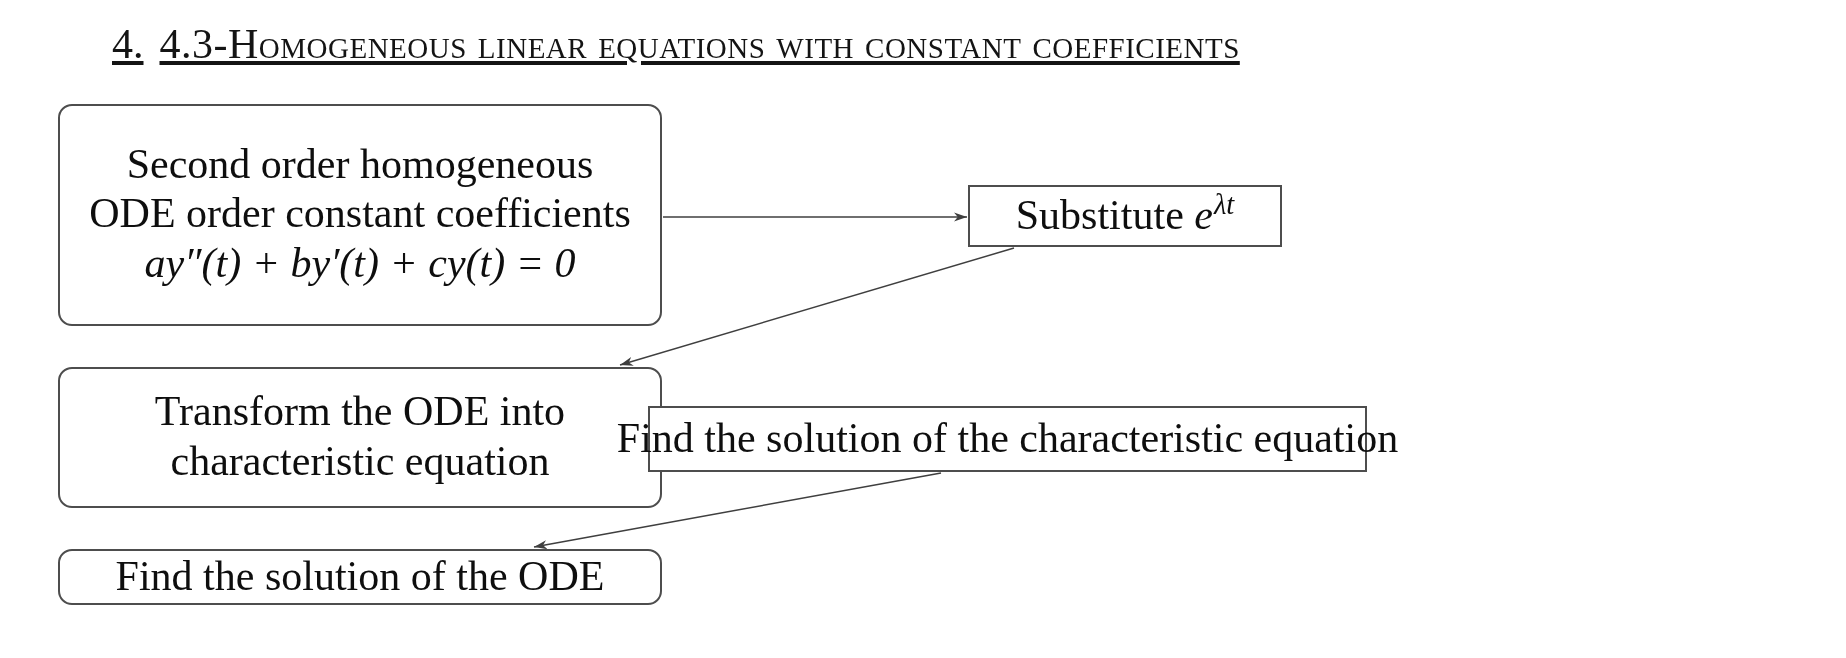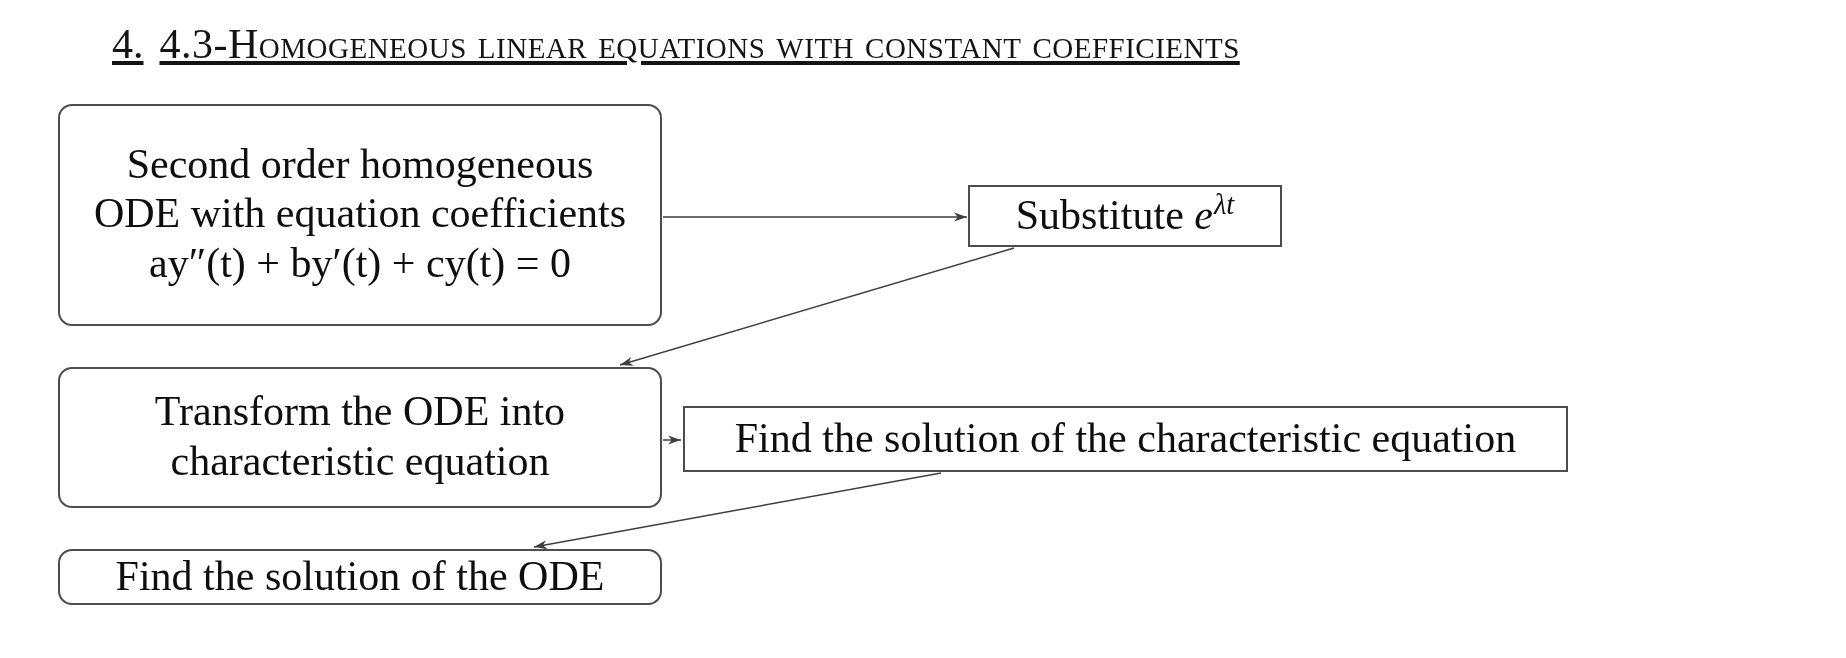--- a/index.html
+++ b/index.html
@@ -49,33 +49,33 @@
     flex-direction: column;
     align-items: center;
     font-size: 42px;
     line-height: 1.18;
     color: #0e0e0e;
     white-space: nowrap;
   }
   .box.rounded { border-radius: 14px; }
   .box.center  { justify-content: center; }
   .box.spread  { justify-content: center; }
-  .mathline { }
+  .mathline { font-style: italic; }
   .mathvar  { font-style: italic; }
   sup.mathsup {
     font-size: 68%;
     font-style: italic;
     vertical-align: 0.55em;
     line-height: 0;
     margin-left: 1px;
   }
   #ode-box          { left: 58px;  top: 104px; width: 604px; height: 222px; padding: 4px 8px 6px 8px; }
   #substitute-box   { left: 968px; top: 185px; width: 314px; height: 62px; }
   #transform-box    { left: 58px;  top: 367px; width: 604px; height: 141px; padding: 6px 8px 8px 8px; }
-  #char-solution-box{ left: 683px; top: 406px; width: 885px; height: 66px; }
+  #char-solution-box{ left: 648px; top: 406px; width: 719px; height: 66px; }
   #ode-solution-box { left: 58px;  top: 549px; width: 604px; height: 56px; }
 </style>
 </head>
 <body>
 
 <div class="canvas">
 
   <div class="section-title">
     <span class="num">4.</span><span class="sc">4.3-Homogeneous linear equations with constant coefficients</span>
   </div>
@@ -87,21 +87,21 @@
       </marker>
     </defs>
     <line x1="663" y1="217" x2="967" y2="217" stroke="#3f3f3f" stroke-width="1.5" marker-end="url(#arrowhead)"></line>
     <line x1="1014" y1="248" x2="620" y2="365" stroke="#3f3f3f" stroke-width="1.5" marker-end="url(#arrowhead)"></line>
     <line x1="663" y1="440" x2="681" y2="440" stroke="#3f3f3f" stroke-width="1.5" marker-end="url(#arrowhead)"></line>
     <line x1="941" y1="473" x2="534" y2="547" stroke="#3f3f3f" stroke-width="1.5" marker-end="url(#arrowhead)"></line>
   </svg>
 
   <div class="box rounded spread" id="ode-box">
     <div class="bline">Second order homogeneous</div>
-    <div class="bline">ODE with equation coefficients</div>
+    <div class="bline">ODE order constant coefficients</div>
     <div class="bline mathline">ay″(t) + by′(t) + cy(t) = 0</div>
   </div>
 
   <div class="box rounded spread" id="transform-box">
     <div class="bline">Transform the ODE into</div>
     <div class="bline">characteristic equation</div>
   </div>
 
   <div class="box center" id="substitute-box">
     <div class="bline">

